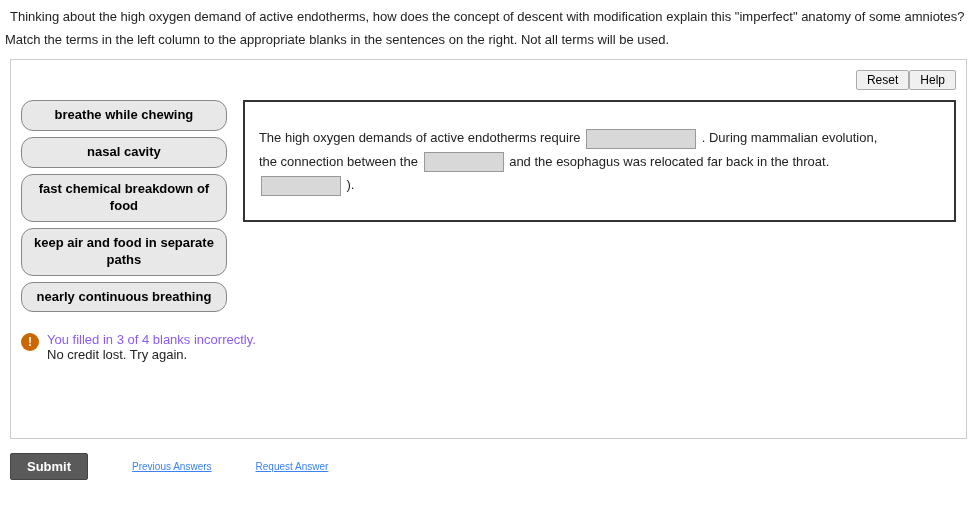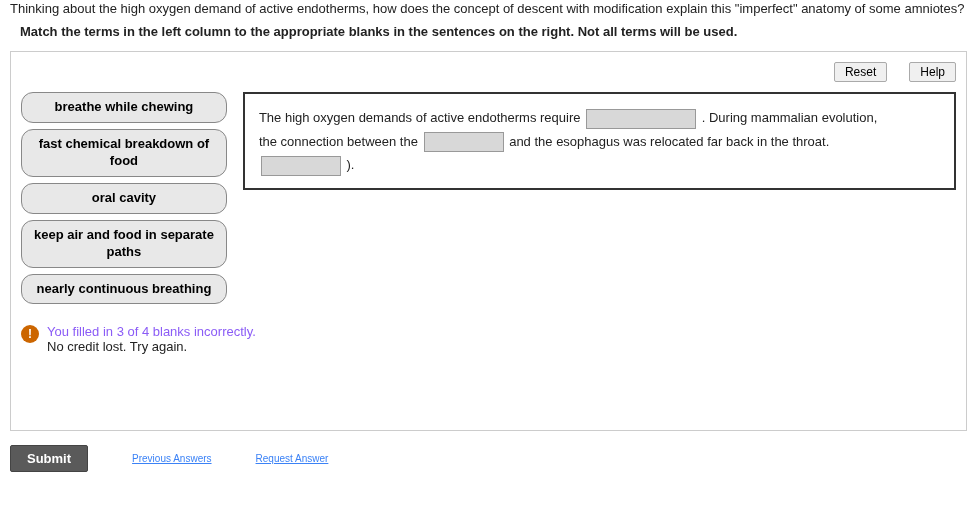--- a/index.html
+++ b/index.html
@@ -4,41 +4,41 @@
   <style>
     * { box-sizing: border-box; margin: 0; padding: 0; }
     body {
       font-family: Arial, sans-serif;
       font-size: 13px;
       color: #222;
       background: #fff;
       width: 977px;
     }
     .question-text {
-      padding: 0 10px 4px 10px;
+      padding: 8px 10px 4px 10px;
       font-size: 13px;
       line-height: 1.4;
     }
     .match-instruction {
-      padding: 2px 10px 6px 20px;
-      font-weight: bold;
+      padding: 2px 10px 6px 5px;
+      font-weight: normal;
       font-size: 13px;
     }
     .main-panel {
       border: 1px solid #ccc;
       margin: 6px 10px;
       padding: 10px;
       background: #fff;
       min-height: 380px;
       position: relative;
     }
     .top-right-buttons {
       display: flex;
       justify-content: flex-end;
-      gap: 22px;
+      gap: 0;
       margin-bottom: 10px;
     }
     .btn-reset, .btn-help {
       border: 1px solid #aaa;
       background: #f0f0f0;
       padding: 2px 10px;
       font-size: 12px;
       cursor: pointer;
       border-radius: 2px;
     }
@@ -59,21 +59,21 @@
       padding: 6px 12px;
       font-size: 13px;
       font-weight: bold;
       text-align: center;
       cursor: pointer;
       border-radius: 12px;
       line-height: 1.3;
     }
     .right-sentences {
       border: 2px solid #333;
-      padding: 12px 14px;
+      padding: 24px 14px;
       flex: 1;
       font-size: 13px;
       line-height: 1.8;
     }
     .blank-input {
       display: inline-block;
       width: 110px;
       height: 20px;
       border: 1px solid #999;
       background: #d8d8d8;
@@ -156,22 +156,22 @@
 
 <div class="main-panel">
   <div class="top-right-buttons">
     <button class="btn-reset">Reset</button>
     <button class="btn-help">Help</button>
   </div>
 
   <div class="content-area">
     <div class="left-terms">
       <button class="term-btn">breathe while chewing</button>
+      <button class="term-btn">nasal cavity</button>
       <button class="term-btn">fast chemical breakdown of<br>food</button>
-      <button class="term-btn">oral cavity</button>
       <button class="term-btn">keep air and food in separate<br>paths</button>
       <button class="term-btn">nearly continuous breathing</button>
     </div>
 
     <div class="right-sentences">
       <div>
         <span>The high oxygen demands of active endotherms require</span>
         <span class="blank-input"></span>
         <span>. During mammalian evolution,</span>
       </div>

